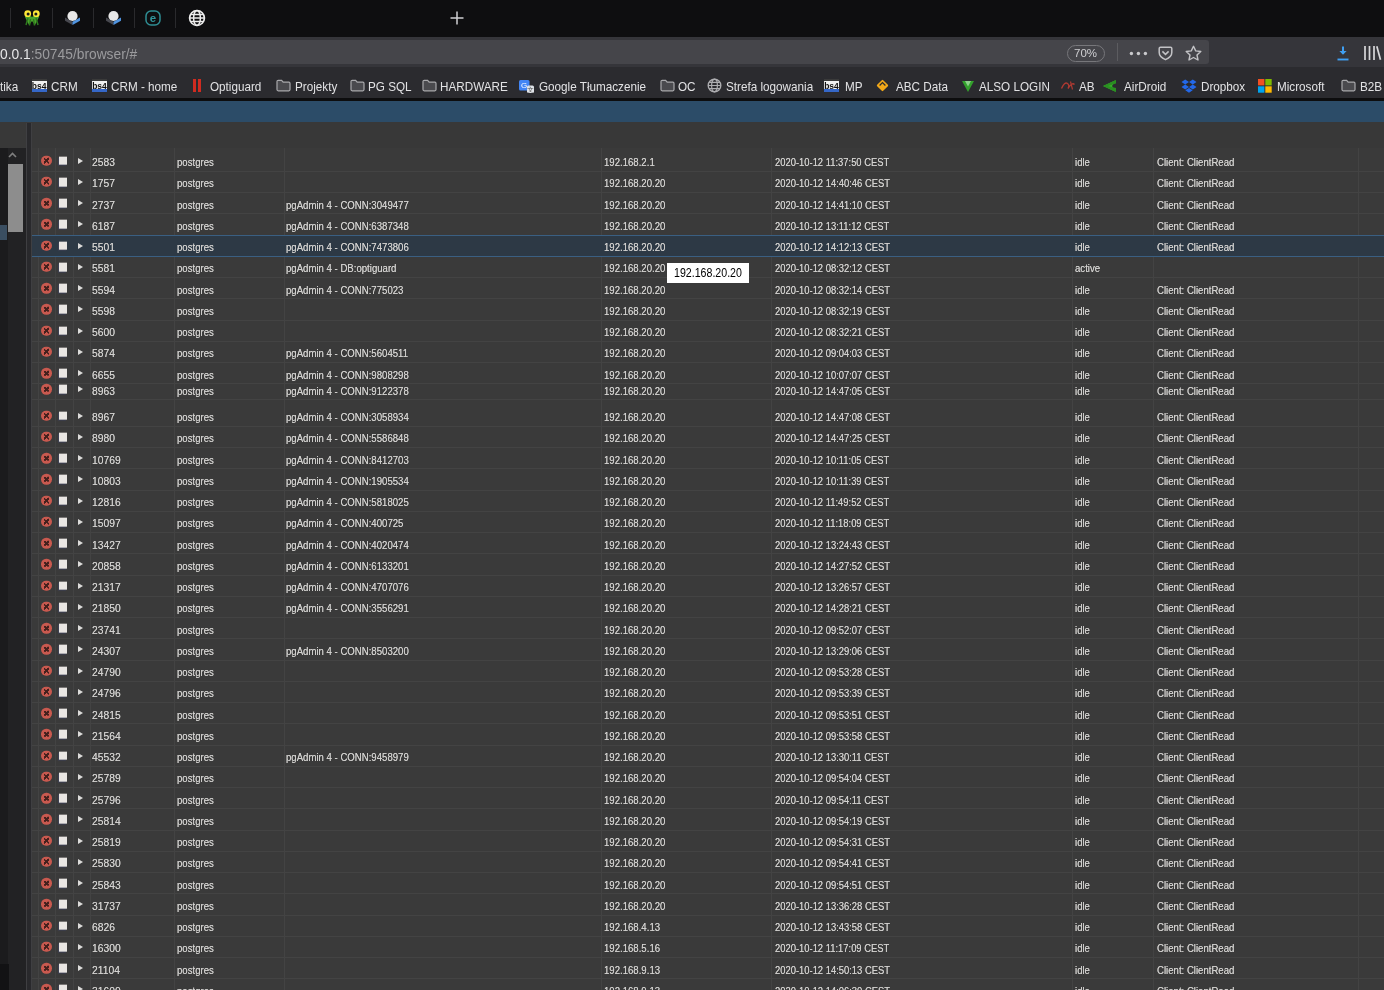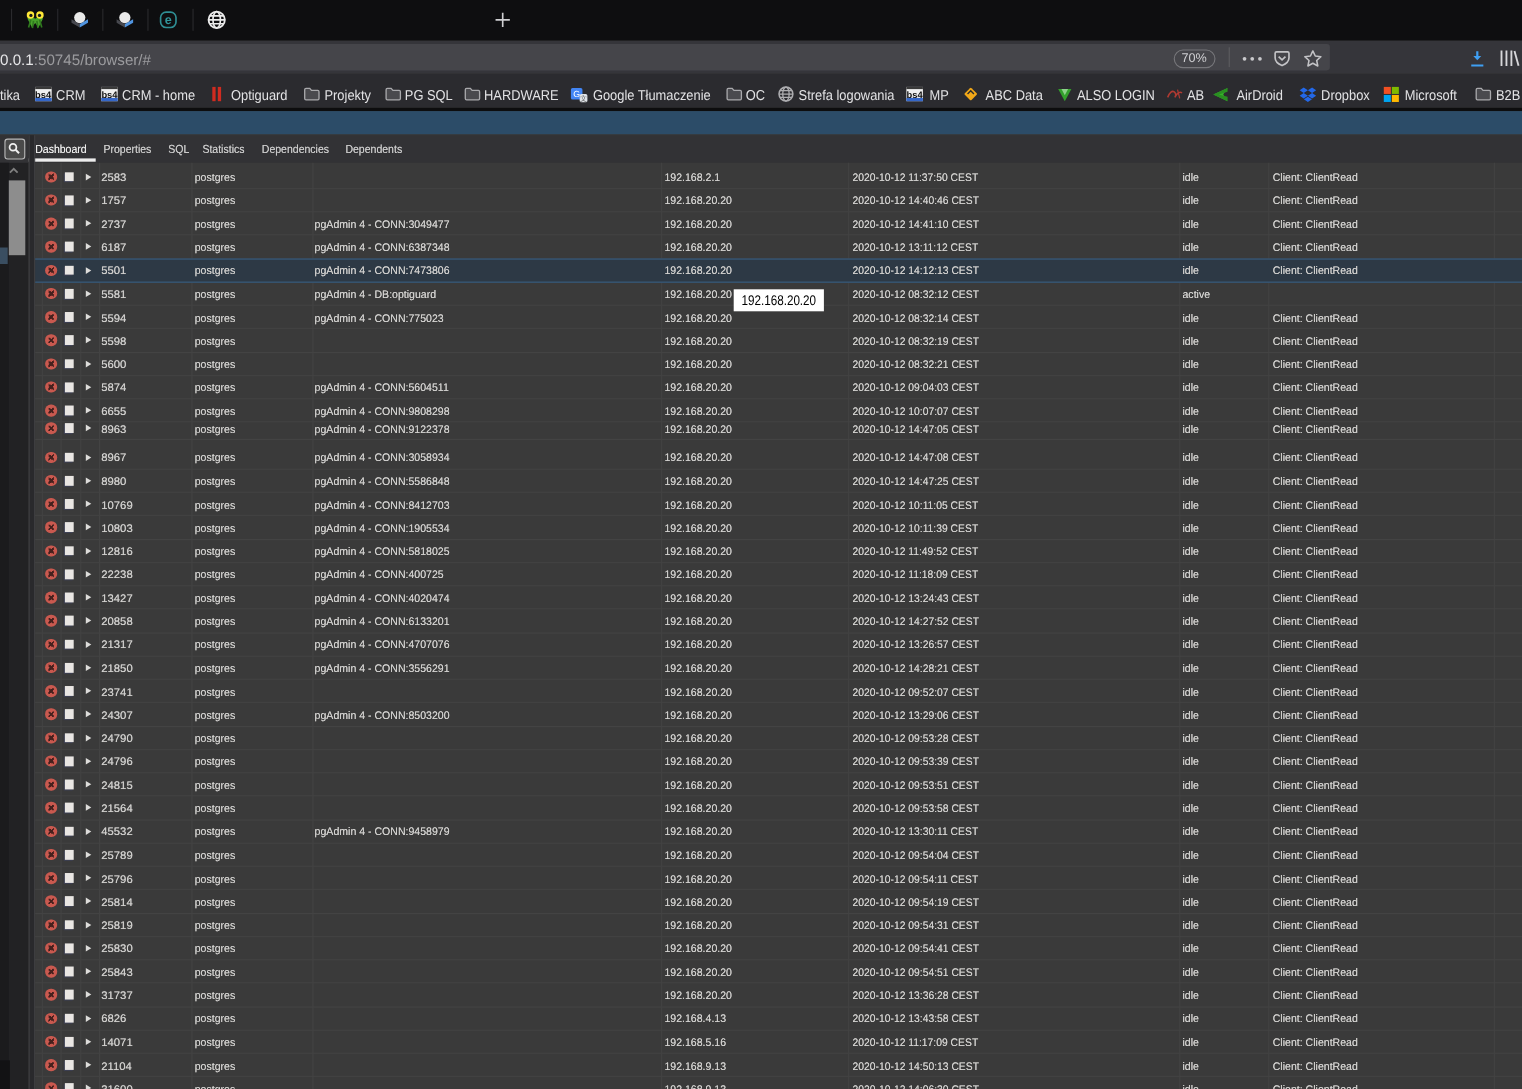--- a/index.html
+++ b/index.html
@@ -204,35 +204,20 @@
       <rect x="7.3" y="0" width="6.4" height="6.4" fill="#7fba00"></rect>
       <rect x="0" y="7.3" width="6.4" height="6.4" fill="#00a4ef"></rect>
       <rect x="7.3" y="7.3" width="6.4" height="6.4" fill="#ffb900"></rect>
     </svg>
 <svg style="left:1341px;top:79px" width="15" height="13" viewBox="0 0 15 13">
       <path d="M1 2.6 Q1 1.3 2.2 1.3 L5.6 1.3 L7.2 3.2 L12.9 3.2 Q14 3.2 14 4.4 L14 10.6 Q14 11.8 12.9 11.8 L2.2 11.8 Q1 11.8 1 10.6 Z" fill="#4a4a4e" stroke="#a9a9ac" stroke-width="1.2"></path>
     </svg>
 <div id="blkline"></div>
 <div id="bluebar"></div>
 
-<div id="ptabbar">
-<span class="ptab" style="left:31.8px;color:#f2f2f2">Dashboard</span>
-<span class="ptab" style="left:93.5px">Properties</span>
-<span class="ptab" style="left:153px">SQL</span>
-<span class="ptab" style="left:183.5px">Statistics</span>
-<span class="ptab" style="left:238px">Dependencies</span>
-<span class="ptab" style="left:313.5px">Dependents</span>
-<div id="underl"></div>
-<div id="searchbtn">
-        <svg style="left:2px;top:2px" width="12" height="12" viewBox="0 0 12 12">
-          <circle cx="4.8" cy="4.8" r="3.1" fill="none" stroke="#f0f0f0" stroke-width="1.6"></circle>
-          <path d="M7.2 7.2 L10.3 10.3" stroke="#f0f0f0" stroke-width="1.8"></path>
-        </svg>
-      </div>
-</div>
 
 <div id="lrail">
 <div class="dk"></div>
 <svg style="left:8px;top:4.5px" width="9" height="6" viewBox="0 0 9 6">
         <path d="M1 5 L4.5 1.5 L8 5" fill="none" stroke="#7f7f7f" stroke-width="1.6"></path>
       </svg>
 <div id="thumb"></div>
 <div id="bluepatch"></div>
 <div id="blackbox"></div>
 </div>
@@ -485,21 +470,21 @@
       <span class="c tme" style="left:743.7px">2020-10-12 11:49:52 CEST</span>
       <span class="c" style="left:1043px">idle</span>
       <span class="c" style="left:1125.3px">Client: ClientRead</span>
     </div>
 <div class="row" style="top:511.75px">
       <span class="xi">
         <i></i>
       </span>
       <span class="sq"></span>
       <span class="tr"></span>
-      <span class="c pid" style="left:60.6px">22238</span>
+      <span class="c pid" style="left:60.6px">15097</span>
       <span class="c" style="left:145.4px">postgres</span>
       <span class="c" style="left:254.5px">pgAdmin 4 - CONN:400725</span>
       <span class="c" style="left:572.5px">192.168.20.20</span>
       <span class="c tme" style="left:743.7px">2020-10-12 11:18:09 CEST</span>
       <span class="c" style="left:1043px">idle</span>
       <span class="c" style="left:1125.3px">Client: ClientRead</span>
     </div>
 <div class="row" style="top:533px">
       <span class="xi">
         <i></i>
@@ -752,21 +737,21 @@
       <span class="c tme" style="left:743.7px">2020-10-12 13:43:58 CEST</span>
       <span class="c" style="left:1043px">idle</span>
       <span class="c" style="left:1125.3px">Client: ClientRead</span>
     </div>
 <div class="row" style="top:936.75px">
       <span class="xi">
         <i></i>
       </span>
       <span class="sq"></span>
       <span class="tr"></span>
-      <span class="c pid" style="left:60.6px">14071</span>
+      <span class="c pid" style="left:60.6px">16300</span>
       <span class="c" style="left:145.4px">postgres</span>
       <span class="c" style="left:572.5px">192.168.5.16</span>
       <span class="c tme" style="left:743.7px">2020-10-12 11:17:09 CEST</span>
       <span class="c" style="left:1043px">idle</span>
       <span class="c" style="left:1125.3px">Client: ClientRead</span>
     </div>
 <div class="row" style="top:958px">
       <span class="xi">
         <i></i>
       </span>

